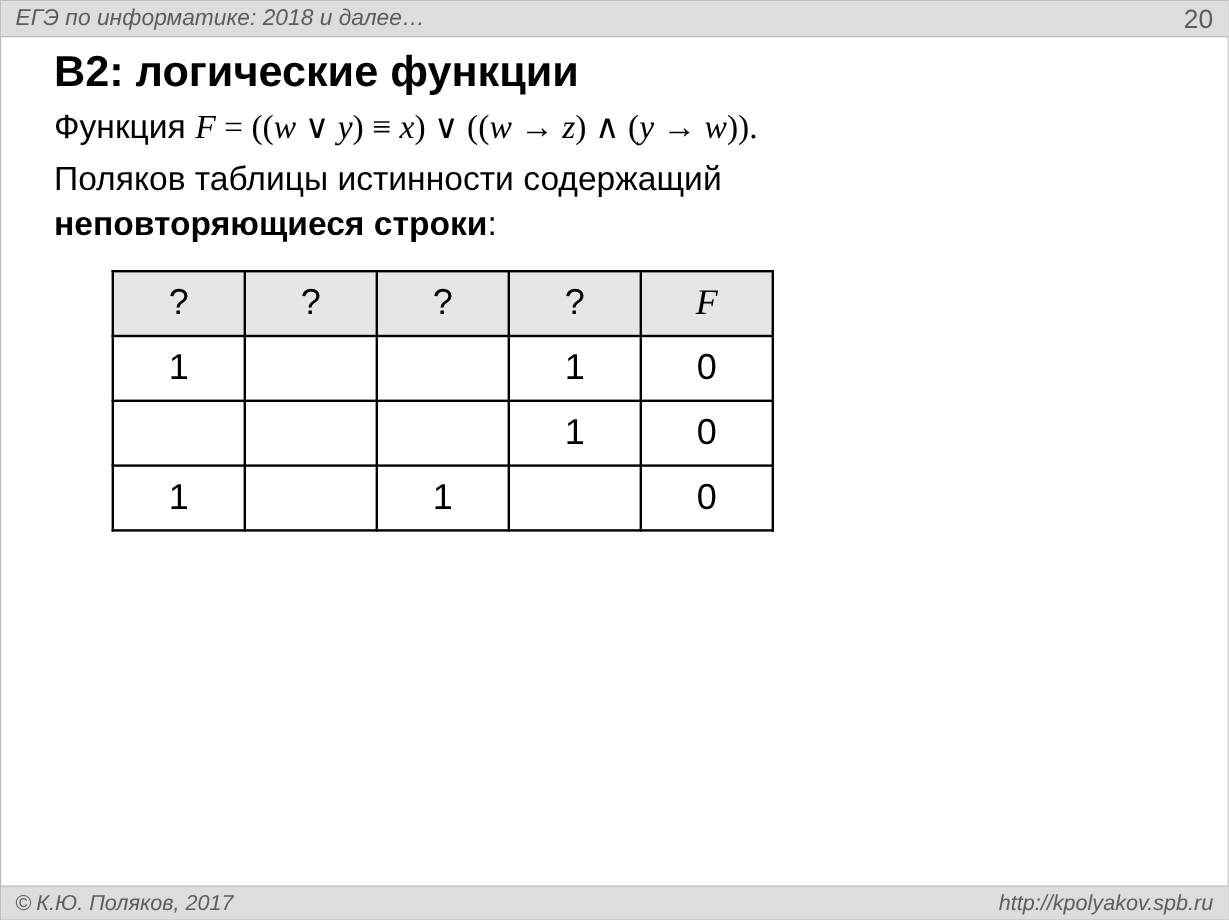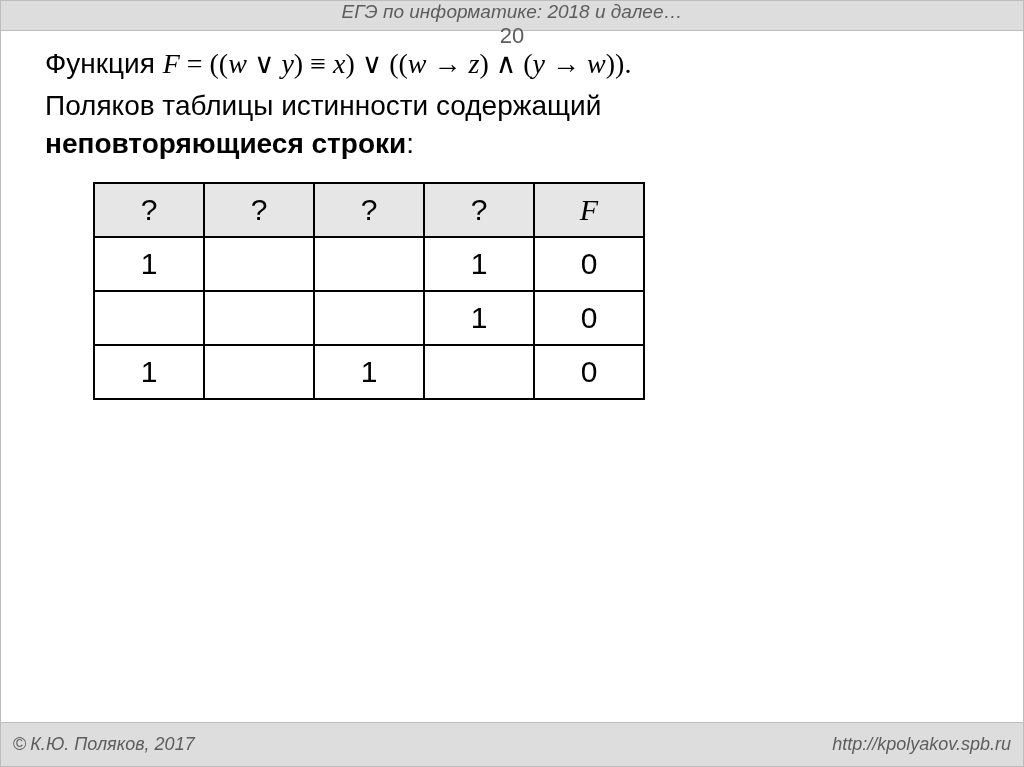--- a/index.html
+++ b/index.html
@@ -20,21 +20,20 @@
   }
   .topbar {
     height: 30px;
     background: #dddddd;
     border-bottom: 1px solid #bdbdbd;
     display: flex;
     justify-content: space-between;
     align-items: center;
     padding: 0 12px;
     box-sizing: border-box;
-    flex-direction: column;
   }
   .topbar-left {
     font-style: italic;
     color: #5d5d5d;
     font-size: 19px;
     font-family: Arial, sans-serif;
   }
   .topbar-right {
     color: #5d5d5d;
     font-size: 22px;
@@ -93,21 +92,21 @@
   }
   table.truth th.fcol {
     font-family: "Times New Roman", Times, serif;
     font-style: italic;
   }
   .footer {
     position: absolute;
     left: 0;
     right: 0;
     bottom: 0;
-    height: 44px;
+    height: 28px;
     background: #dddddd;
     border-top: 1px solid #bdbdbd;
     display: flex;
     justify-content: space-between;
     align-items: center;
     padding: 0 12px;
     box-sizing: border-box;
     color: #5d5d5d;
     font-size: 18px;
     font-style: italic;
@@ -122,20 +121,21 @@
 <body>
 
 <div class="slide">
 
   <div class="topbar">
     <span class="topbar-left">ЕГЭ по информатике: 2018 и далее…</span>
     <span class="topbar-right">20</span>
   </div>
 
   <div class="content">
+    <h1 class="title">B2: логические функции</h1>
 
     <div class="formula-line">
       <span class="label">Функция </span><span class="math"><span>F</span><span class="op"> = ((</span><span>w</span><span class="op"> ∨ </span><span>y</span><span class="op">) </span><span class="op">≡</span><span class="op"> </span><span>x</span><span class="op">) </span><span class="op">∨</span><span class="op"> ((</span><span>w</span><span class="op"> → </span><span>z</span><span class="op">) </span><span class="op">∧</span><span class="op"> (</span><span>y</span><span class="op"> → </span><span>w</span><span class="op">)).</span></span>
     </div>
 
     <div class="desc">
       <span>Поляков таблицы истинности содержащий</span><br>
       <span class="bold">неповторяющиеся строки</span><span>:</span>
     </div>
 

